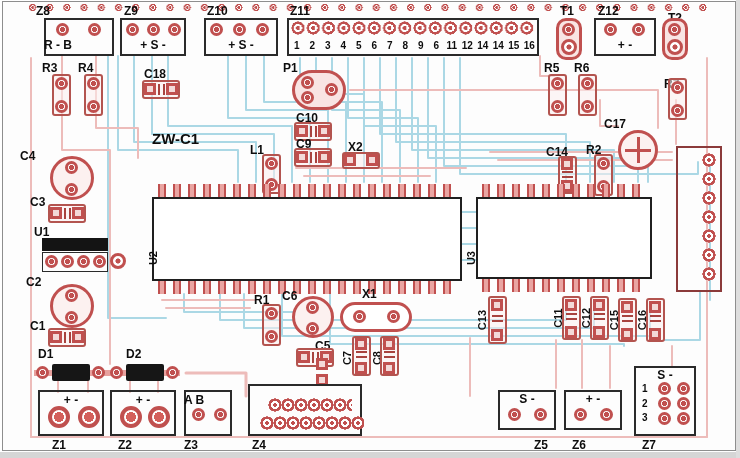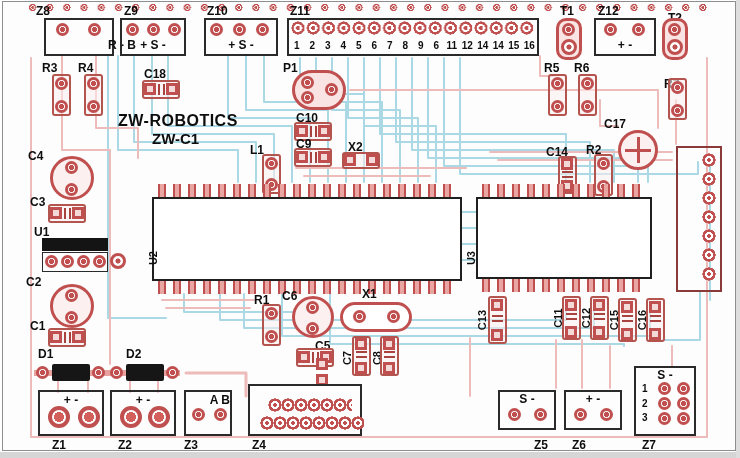--- a/index.html
+++ b/index.html
@@ -102,21 +102,21 @@
       <path d="M34 373 H180"></path>
     </g>
   </svg>
 
   <div class="dot-row" style="left:28px;top:3px;width:684px"></div>
 
   <div class="lbl" style="left:36px;top:5px">Z8</div>
   <div class="box" style="left:44px;top:18px;width:70px;height:38px"></div>
   <div class="pad" style="left:56px;top:23px"></div>
   <div class="pad" style="left:88px;top:23px"></div>
-  <div class="lbl" style="left:44px;top:39px;width:92px;text-align:right">R - B</div>
+  <div class="lbl" style="left:44px;top:39px;width:92px;text-align:left">R - B</div>
 
   <div class="lbl" style="left:124px;top:5px">Z9</div>
   <div class="box" style="left:120px;top:18px;width:66px;height:38px"></div>
   <div class="pad" style="left:126px;top:23px"></div>
   <div class="pad" style="left:147px;top:23px"></div>
   <div class="pad" style="left:168px;top:23px"></div>
   <div class="lbl" style="left:120px;top:39px;width:66px;text-align:center">+ S -</div>
 
   <div class="lbl" style="left:207px;top:5px">Z10</div>
   <div class="box" style="left:204px;top:18px;width:74px;height:38px"></div>
@@ -243,24 +243,23 @@
   <div class="lbl" style="left:604px;top:118px">C17</div>
   <div class="ecap cross" style="left:618px;top:130px;width:40px;height:40px"></div>
 
   <div class="lbl" style="left:546px;top:146px">C14</div>
   <div class="rbox" style="left:558px;top:156px;width:19px;height:38px">
     <div class="sq" style="left:1px;top:0px"></div>
     <div class="capbars h" style="left:2px;top:13px;width:11px;height:7px"></div>
     <div class="sq" style="left:1px;top:22px"></div>
   </div>
 
-  <div class="lbl title1" style="left:118px;top:112px">ZW-ROBOTICS</div>
   <div class="lbl title2" style="left:152px;top:131px">ZW-C1</div>
 
-  <div class="lbl" style="left:28px;top:150px">C4</div>
+  <div class="lbl" style="left:20px;top:150px">C4</div>
   <div class="ecap" style="left:50px;top:156px;width:44px;height:44px">
     <div class="pad" style="left:12px;top:2px"></div>
     <div class="pad" style="left:12px;top:24px"></div>
   </div>
   <div class="lbl" style="left:30px;top:196px">C3</div>
   <div class="rbox" style="left:48px;top:204px;width:38px;height:19px">
     <div class="sq" style="left:0px;top:1px"></div>
     <div class="capbars" style="left:14px;top:2px;width:7px;height:11px"></div>
     <div class="sq" style="left:22px;top:1px"></div>
   </div>
@@ -382,21 +381,21 @@
   <div class="pad b" style="left:78px;top:406px"></div>
   <div class="lbl" style="left:52px;top:439px">Z1</div>
 
   <div class="box" style="left:110px;top:390px;width:66px;height:46px"></div>
   <div class="lbl" style="left:110px;top:394px;width:66px;text-align:center">+ -</div>
   <div class="pad b" style="left:120px;top:406px"></div>
   <div class="pad b" style="left:148px;top:406px"></div>
   <div class="lbl" style="left:118px;top:439px">Z2</div>
 
   <div class="box" style="left:184px;top:390px;width:48px;height:46px"></div>
-  <div class="lbl" style="left:168px;top:394px;width:62px;text-align:right">A B</div>
+  <div class="lbl" style="left:184px;top:394px;width:62px;text-align:left">A B</div>
   <div class="pad" style="left:192px;top:408px"></div>
   <div class="pad" style="left:214px;top:408px"></div>
   <div class="lbl" style="left:184px;top:439px">Z3</div>
 
   <div class="box" style="left:248px;top:384px;width:114px;height:52px"></div>
   <div class="ring-row" style="left:268px;top:398px;width:84px;background-size:13px 14px"></div>
   <div class="ring-row" style="left:260px;top:416px;width:104px;background-size:13px 14px"></div>
   <div class="lbl" style="left:252px;top:439px">Z4</div>
 
   <div class="box" style="left:498px;top:390px;width:58px;height:40px"></div>

